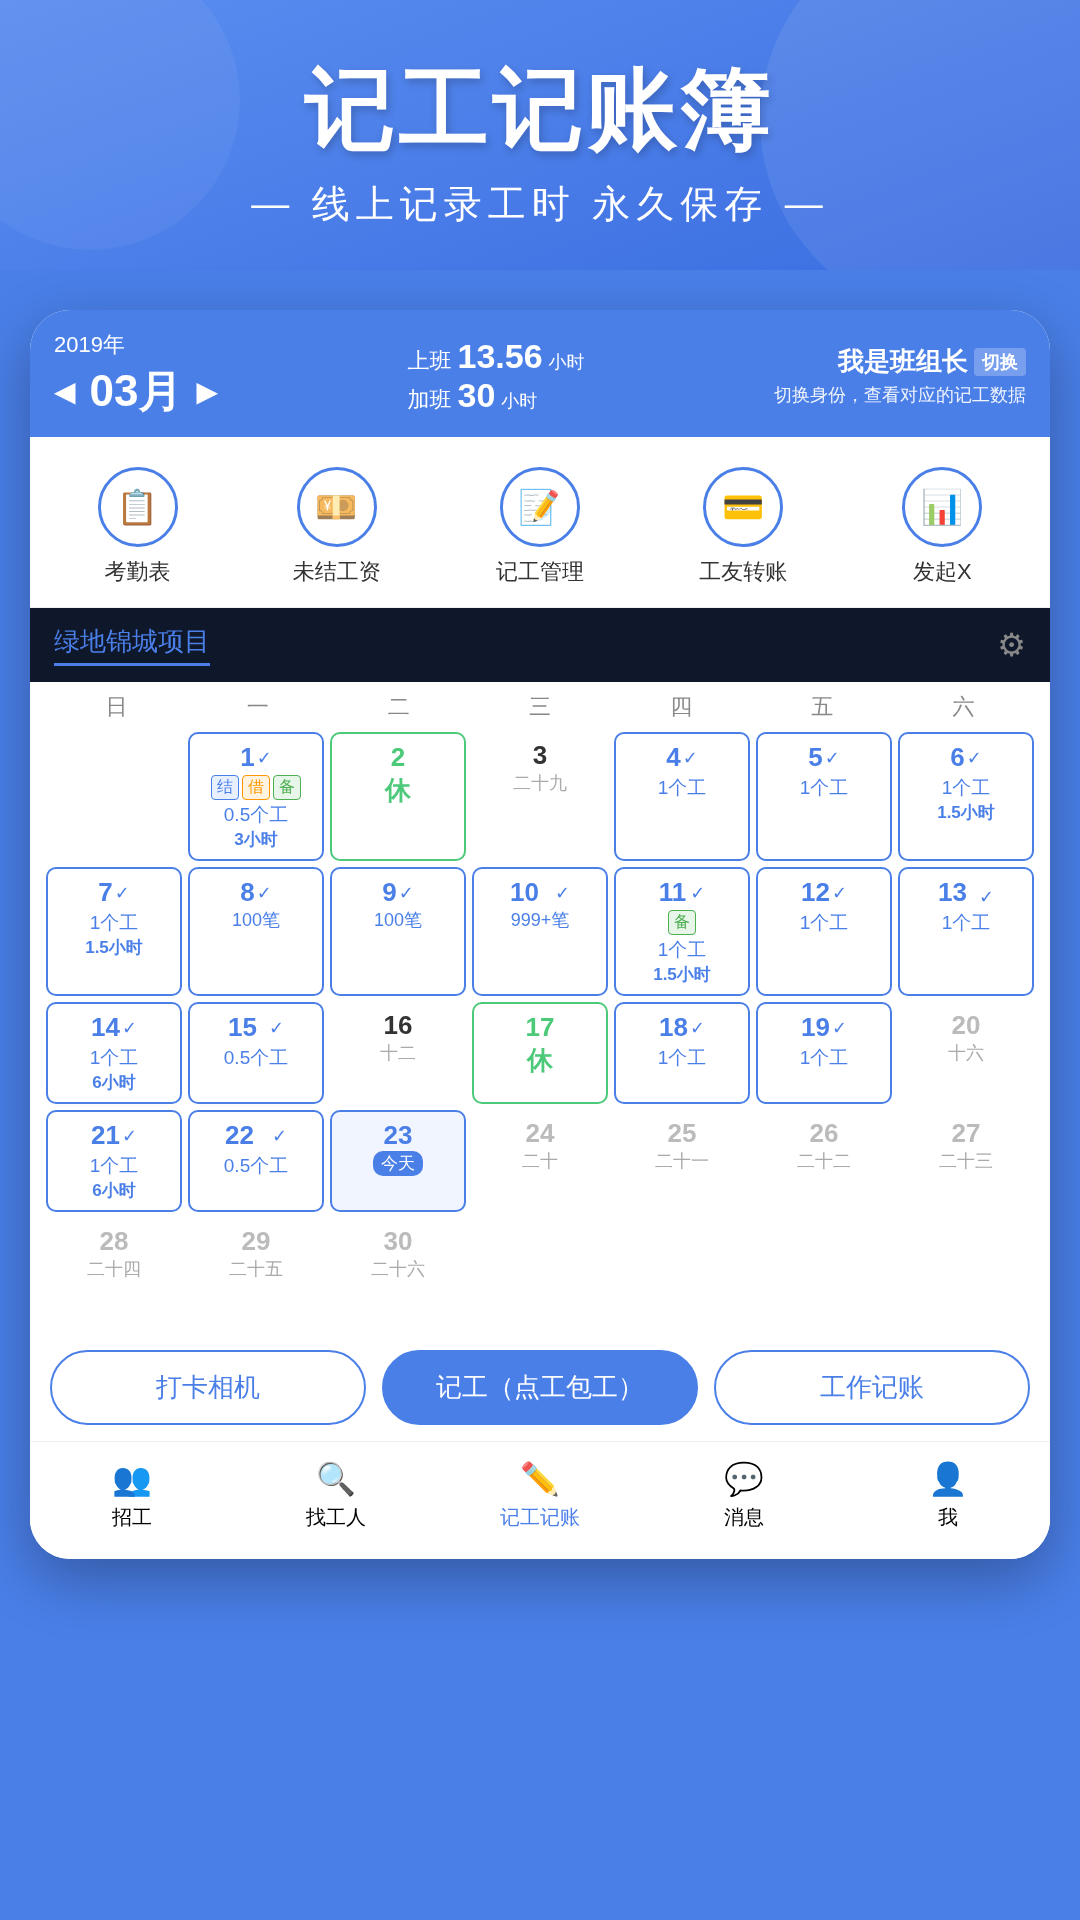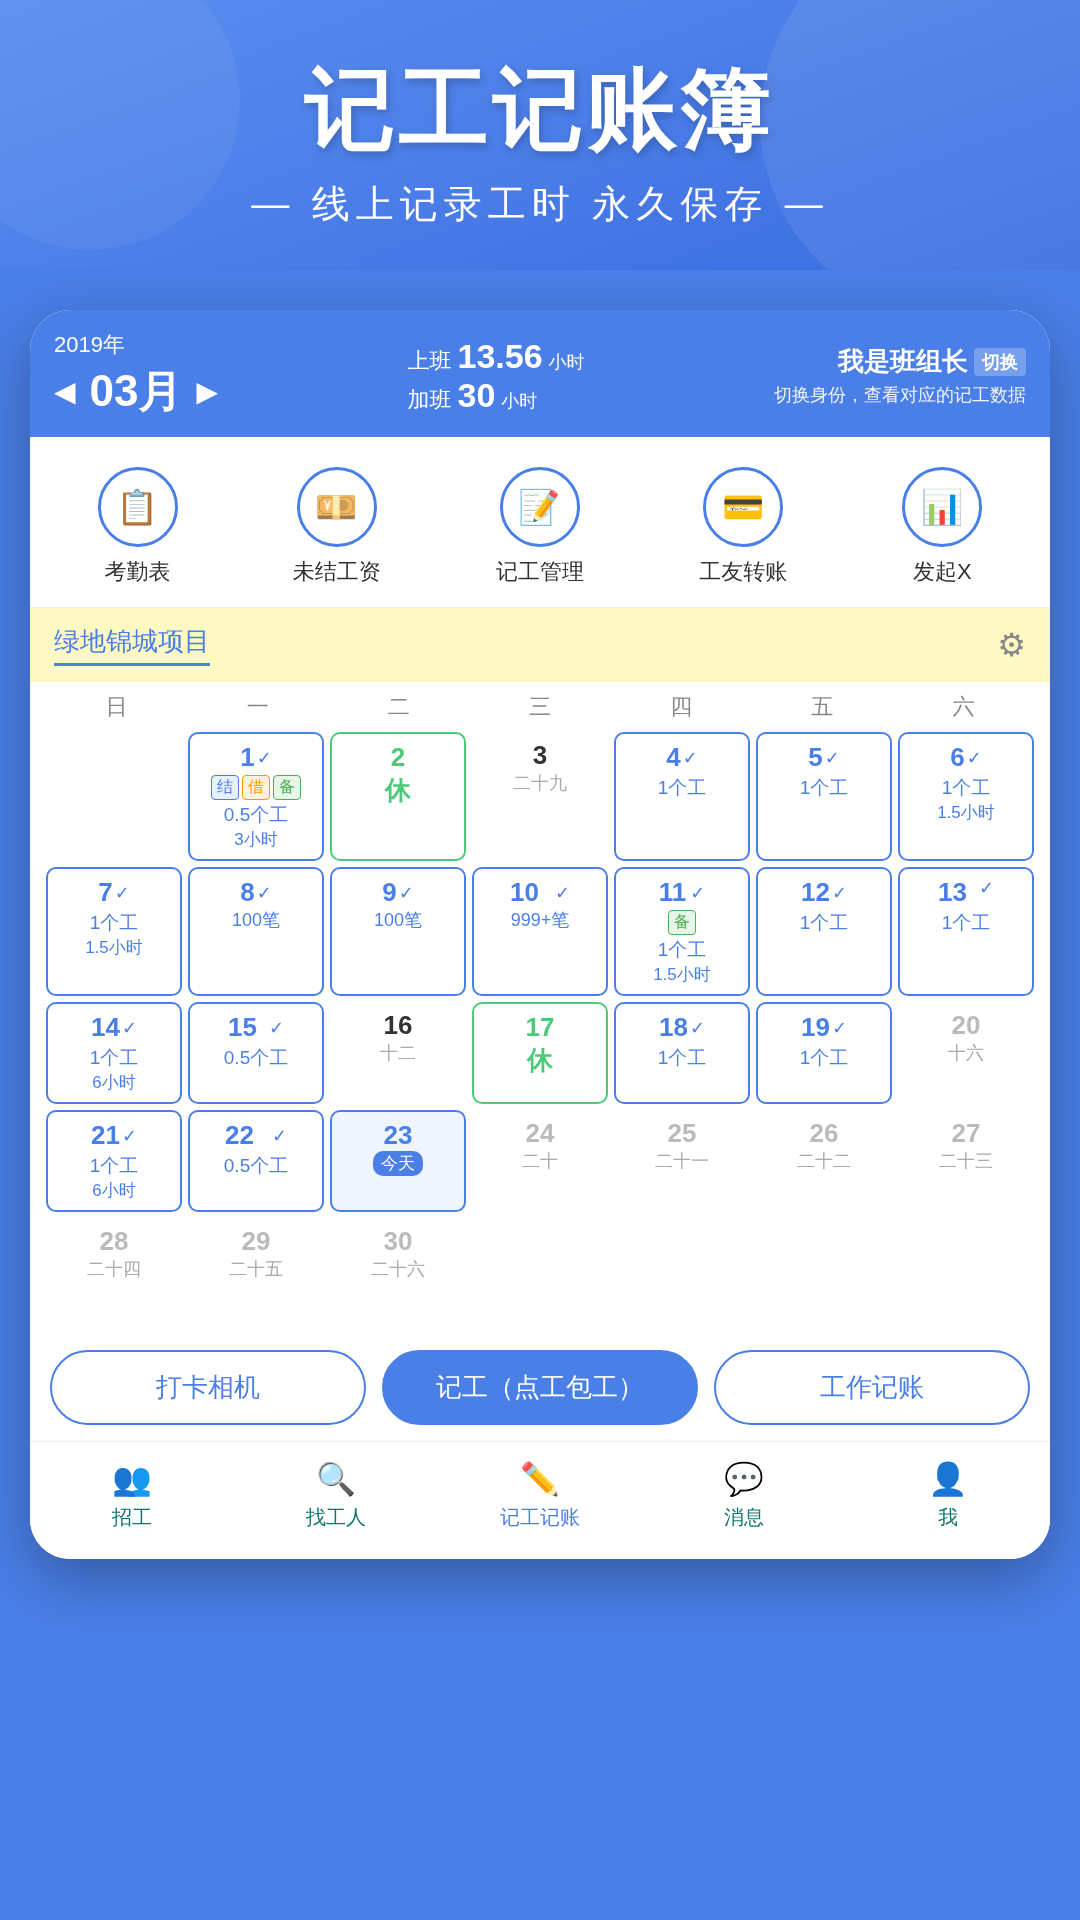--- a/index.html
+++ b/index.html
@@ -160,21 +160,21 @@
       font-size: 22px;
       color: #333;
     }
 
     
     .project-bar {
       display: flex;
       align-items: center;
       justify-content: space-between;
       padding: 16px 24px;
-      background: #fef9c3;
+      background: #0f172a;
     }
     .project-name {
       font-size: 26px;
       color: #4a7fe8;
       border-bottom: 3px solid #4a7fe8;
       padding-bottom: 4px;
     }
     .settings-icon {
       font-size: 32px;
       color: #888;
@@ -256,20 +256,21 @@
     .tag.jie2 { background: #fff3e0; color: #ff9800; border: 1px solid #ff9800; }
     .tag.bei { background: #e8f5e9; color: #4caf50; border: 1px solid #4caf50; }
     .cell-work {
       font-size: 19px;
       color: #4a7fe8;
       margin-top: 2px;
     }
     .cell-hours {
       font-size: 17px;
       color: #4a7fe8;
+      font-weight: bold;
     }
     .cell-note {
       font-size: 18px;
       color: #4a7fe8;
     }
     .rest-label {
       font-size: 26px;
       color: #4dc97a;
       font-weight: 600;
     }
@@ -334,21 +335,21 @@
       cursor: pointer;
       padding: 8px 0;
     }
     .nav-icon {
       font-size: 32px;
       color: #aaa;
     }
     .nav-icon.active { color: #4a7fe8; }
     .nav-label {
       font-size: 20px;
-      color: #0f766e;
+      color: #000000;
     }
     .nav-label.active { color: #4a7fe8; }
   </style>
 </head>
 <body>
 
 <div class="hero-section">
   <div class="hero-title">记工记账簿</div>
   <div class="hero-subtitle">— 线上记录工时 永久保存 —</div>
 </div>
@@ -526,21 +527,21 @@
 
       <div class="cal-cell has-data">
         <div style="display:flex;align-items:center;gap:2px">
           <span class="cell-day blue">12</span>
           <span class="cell-check">✓</span>
         </div>
         <span class="cell-work">1个工</span>
       </div>
 
       <div class="cal-cell has-data">
-        <div style="display:flex;align-items:flex-start;gap:12px">
+        <div style="display:flex;align-items:flex-end;gap:12px">
           <span class="cell-day blue">13</span>
           <span class="cell-check">✓</span>
         </div>
         <span class="cell-work">1个工</span>
       </div>
 
       <div class="cal-cell has-data">
         <div style="display:flex;align-items:center;gap:2px">
           <span class="cell-day blue">14</span>
           <span class="cell-check">✓</span>

